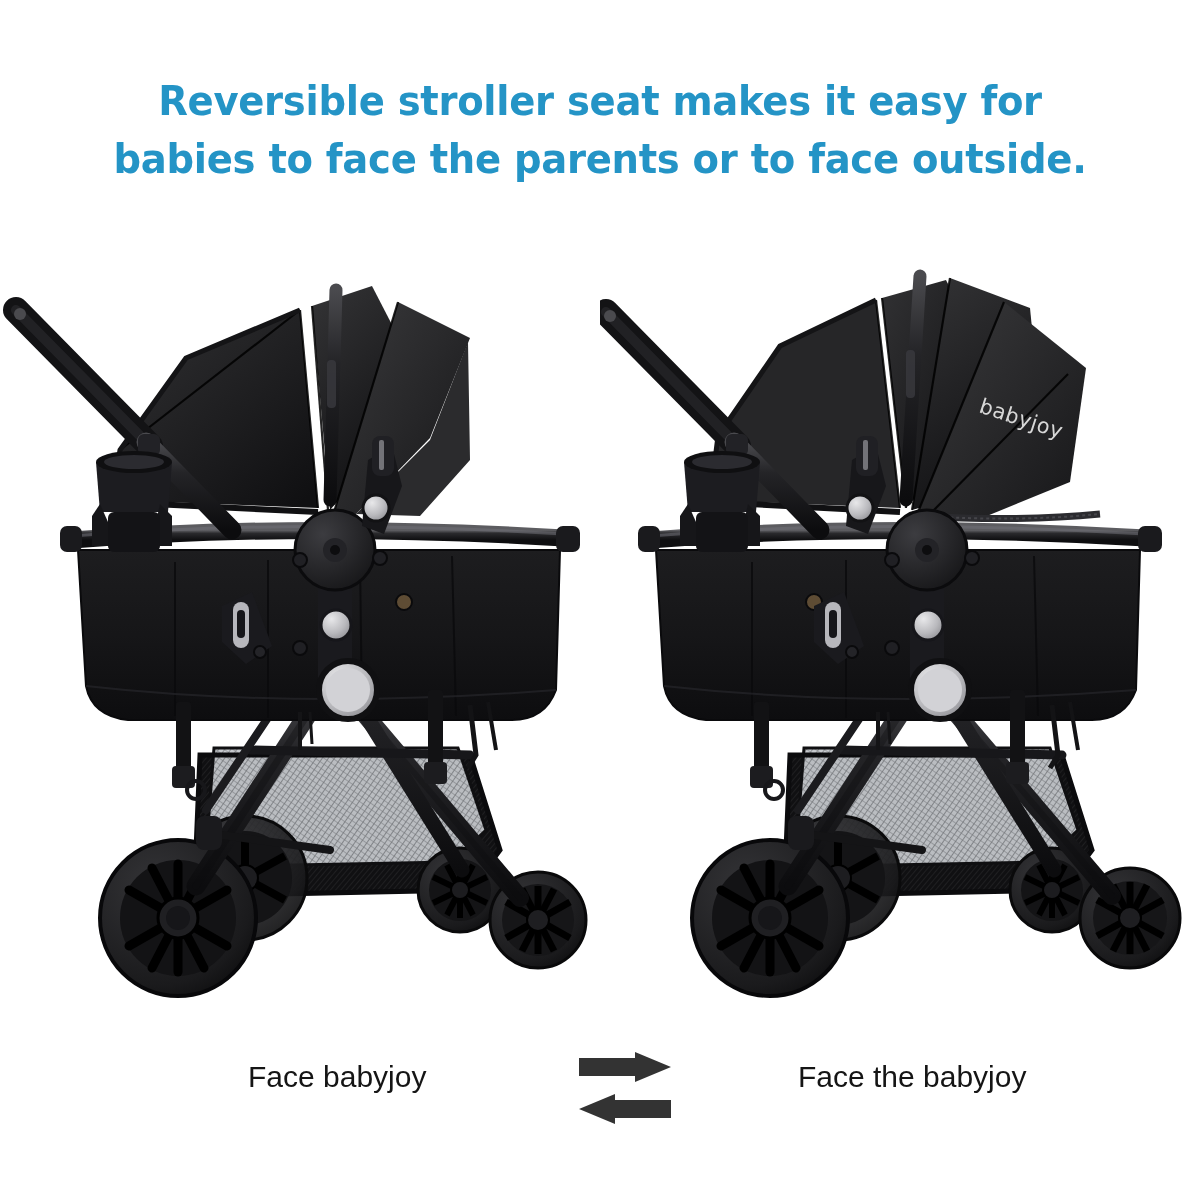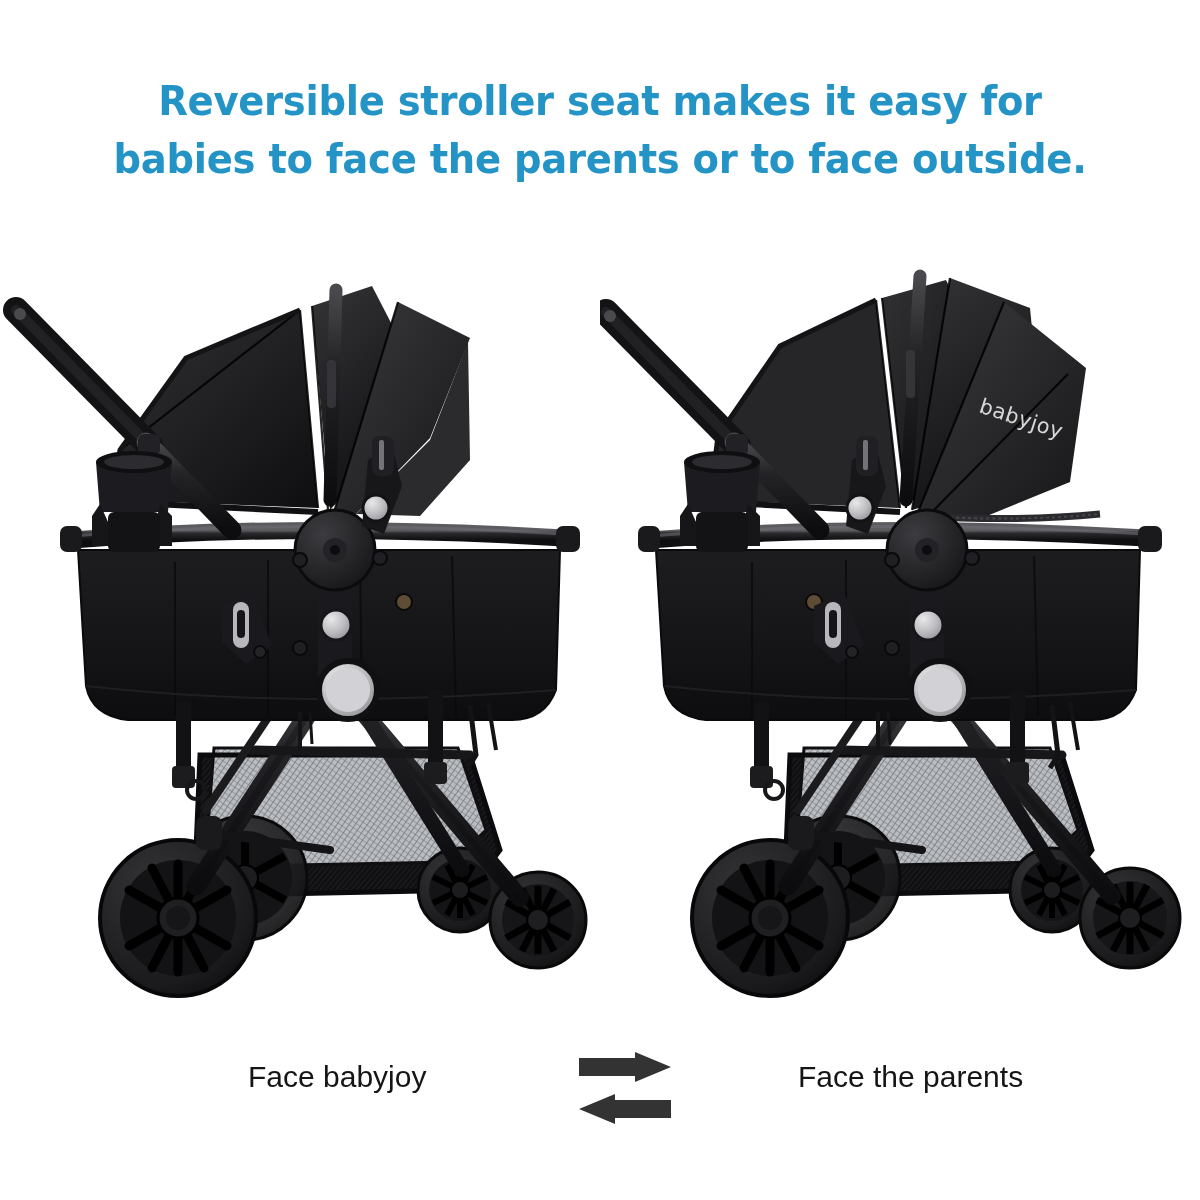--- a/index.html
+++ b/index.html
@@ -547,15 +547,15 @@
     </div>
   </div>
 
   <div class="caption left-cap">Face babyjoy</div>
 
   <svg class="swap-icon" viewBox="0 0 104 76" xmlns="http://www.w3.org/2000/svg">
     <path d="M6 6 L62 6 L62 0 L98 15 L62 30 L62 24 L6 24 Z" fill="#333333"></path>
     <path d="M98 66 L42 66 L42 72 L6 57 L42 42 L42 48 L98 48 Z" fill="#333333"></path>
   </svg>
 
-  <div class="caption right-cap">Face the parents</div>
+  <div class="caption right-cap">Face the babyjoy</div>
 
 </div>
 
 </body></html>

